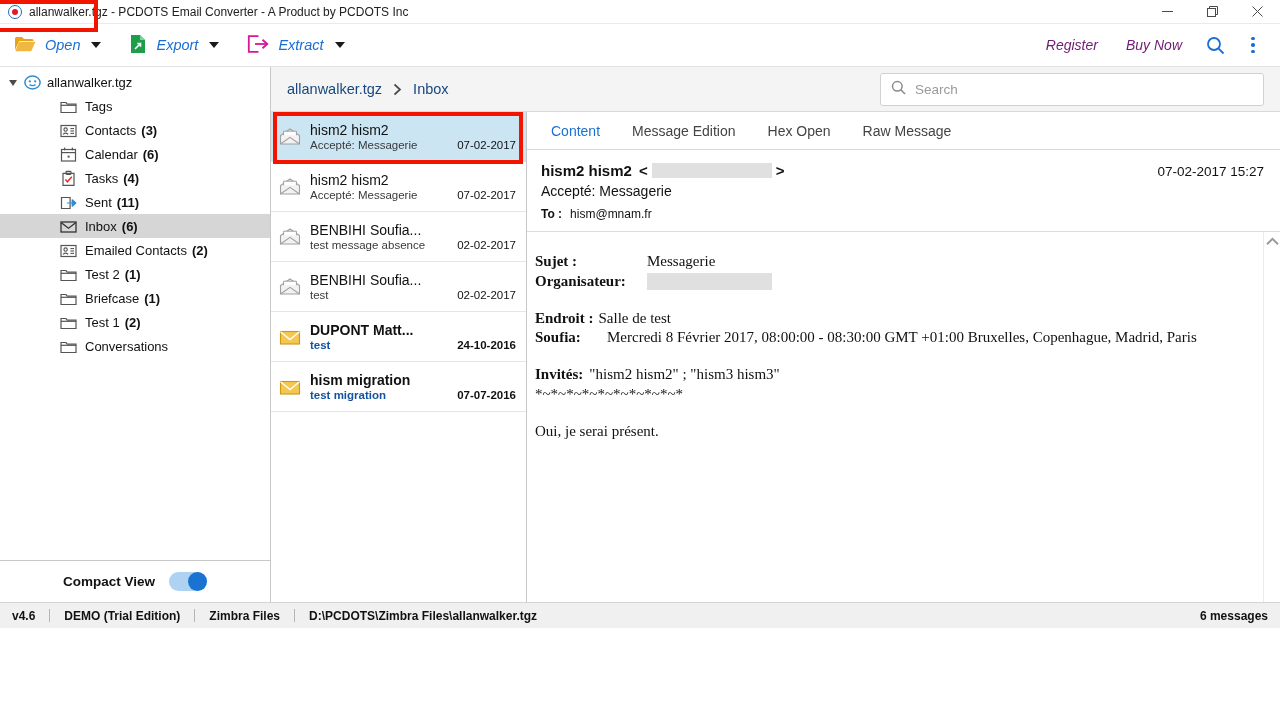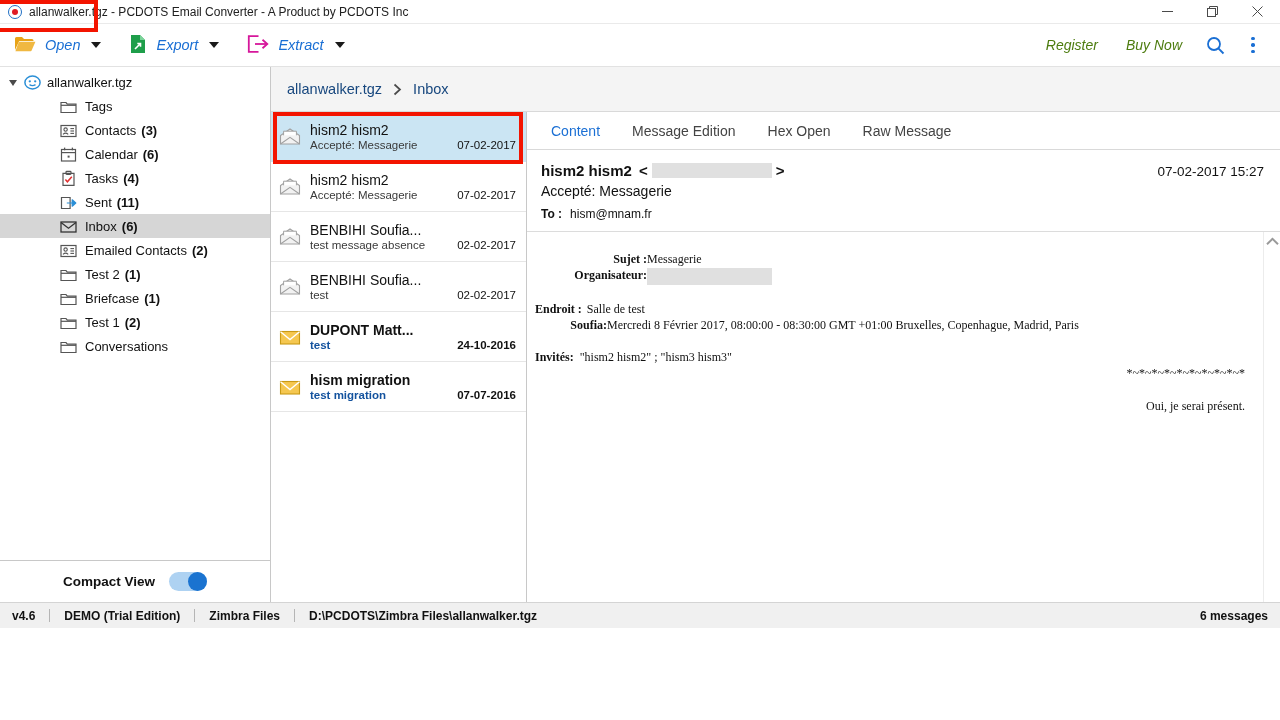--- a/index.html
+++ b/index.html
@@ -39,21 +39,21 @@
     background:#fff;border-bottom:1px solid #e2e2e2;padding:0 8px;font-style:italic;
   }
   .tool-item{display:flex;align-items:center;height:34px;padding:0 6px;cursor:default;}
   .tool-label{color:#1a6fd4;font-size:14.5px;margin-left:9px;}
   .caret{
     margin-left:11px;width:0;height:0;border-left:5px solid transparent;
     border-right:5px solid transparent;border-top:6px solid #1a1a1a;
   }
   .tool-gap{width:16px;}
   .tool-spacer{flex:1 1 auto;}
-  .tool-link{color:#4d7c0f;font-size:14px;padding:0 14px;height:34px;display:flex;align-items:center;}
+  .tool-link{color:#701a75;font-size:14px;padding:0 14px;height:34px;display:flex;align-items:center;}
   .icon-btn{width:38px;height:34px;display:flex;align-items:center;justify-content:center;}
   .kebab{display:flex;flex-direction:column;gap:3px;align-items:center;}
   .kebab i{width:3.5px;height:3.5px;border-radius:50%;background:#1a6fd4;display:block;}
 
   
   .main{flex:1 1 auto;display:flex;min-height:0;}
 
   
   .sidebar{
     width:271px;flex:0 0 271px;display:flex;flex-direction:column;
@@ -157,21 +157,21 @@
   .dname-row{display:flex;align-items:center;font-size:15px;font-weight:bold;color:#111;}
   .redact{display:inline-block;background:#e0e0e0;height:15px;vertical-align:middle;}
   .dsub{font-size:14px;color:#111;margin-top:4px;}
   .dto{font-size:12px;color:#111;margin-top:8px;display:flex;gap:8px;}
   .dto b{font-weight:bold;}
   .ddate{font-size:13.5px;color:#111;white-space:nowrap;padding-top:2px;}
 
   .dbody-wrap{flex:1 1 auto;display:flex;min-height:0;}
   .dbody{
     flex:1 1 auto;overflow:hidden;padding:20px 18px 0 8px;
-    font-family:"Liberation Serif", serif;font-size:12px;color:#111;line-height:1.32;text-align:right;
+    font-family:"Liberation Serif", serif;font-size:15px;color:#111;line-height:1.32;
   }
   .brow{display:flex;}
   .blab{font-weight:bold;white-space:nowrap;}
   .bw-sujet{width:112px;flex:0 0 112px;}
   .bw-heure{width:72px;flex:0 0 72px;}
   .bval{white-space:nowrap;}
   .bspace{height:17px;}
   .bmono{font-family:"Liberation Serif",serif;letter-spacing:0px;}
   .vscroll{
     width:17px;flex:0 0 17px;background:#fff;border-left:1px solid #ececec;
@@ -408,20 +408,29 @@
 
       <div class="crumbbar">
         <span class="crumb link">allanwalker.tgz</span>
         <span class="crumb-sep">
           <svg width="9" height="13" viewBox="0 0 9 13">
               <polyline points="1.5,1.5 7,6.5 1.5,11.5" fill="none" stroke="#4a4a4a" stroke-width="1.7"></polyline>
             </svg>
         </span>
         <span class="crumb">Inbox</span>
         <span class="crumb-spacer"></span>
+        <div class="search">
+          <span>
+            <svg width="15" height="15" viewBox="0 0 15 15">
+              <circle cx="6.3" cy="6.3" r="4.8" fill="none" stroke="#8a8a8a" stroke-width="1.5"></circle>
+              <line x1="9.8" y1="9.8" x2="14" y2="14" stroke="#8a8a8a" stroke-width="1.6"></line>
+            </svg>
+          </span>
+          <input type="text" placeholder="Search" style="">
+        </div>
       </div>
 
       <div class="panes">
 
         <div class="mlist">
           <div id="mrows">
               <div class="mrow sel">
                 <span class="menv"><svg xmlns="http://www.w3.org/2000/svg" width="22" height="22" viewBox="0 0 22 22">
                     <path d="M1.5 18 V9.6 L11 3 L20.5 9.6 V18 Z" fill="#f2f2f2" stroke="#a0a0a0" stroke-width="1.1"></path>
                     <polyline points="1.5,18 11,11.4 20.5,18" fill="none" stroke="#a0a0a0" stroke-width="1.1"></polyline>

